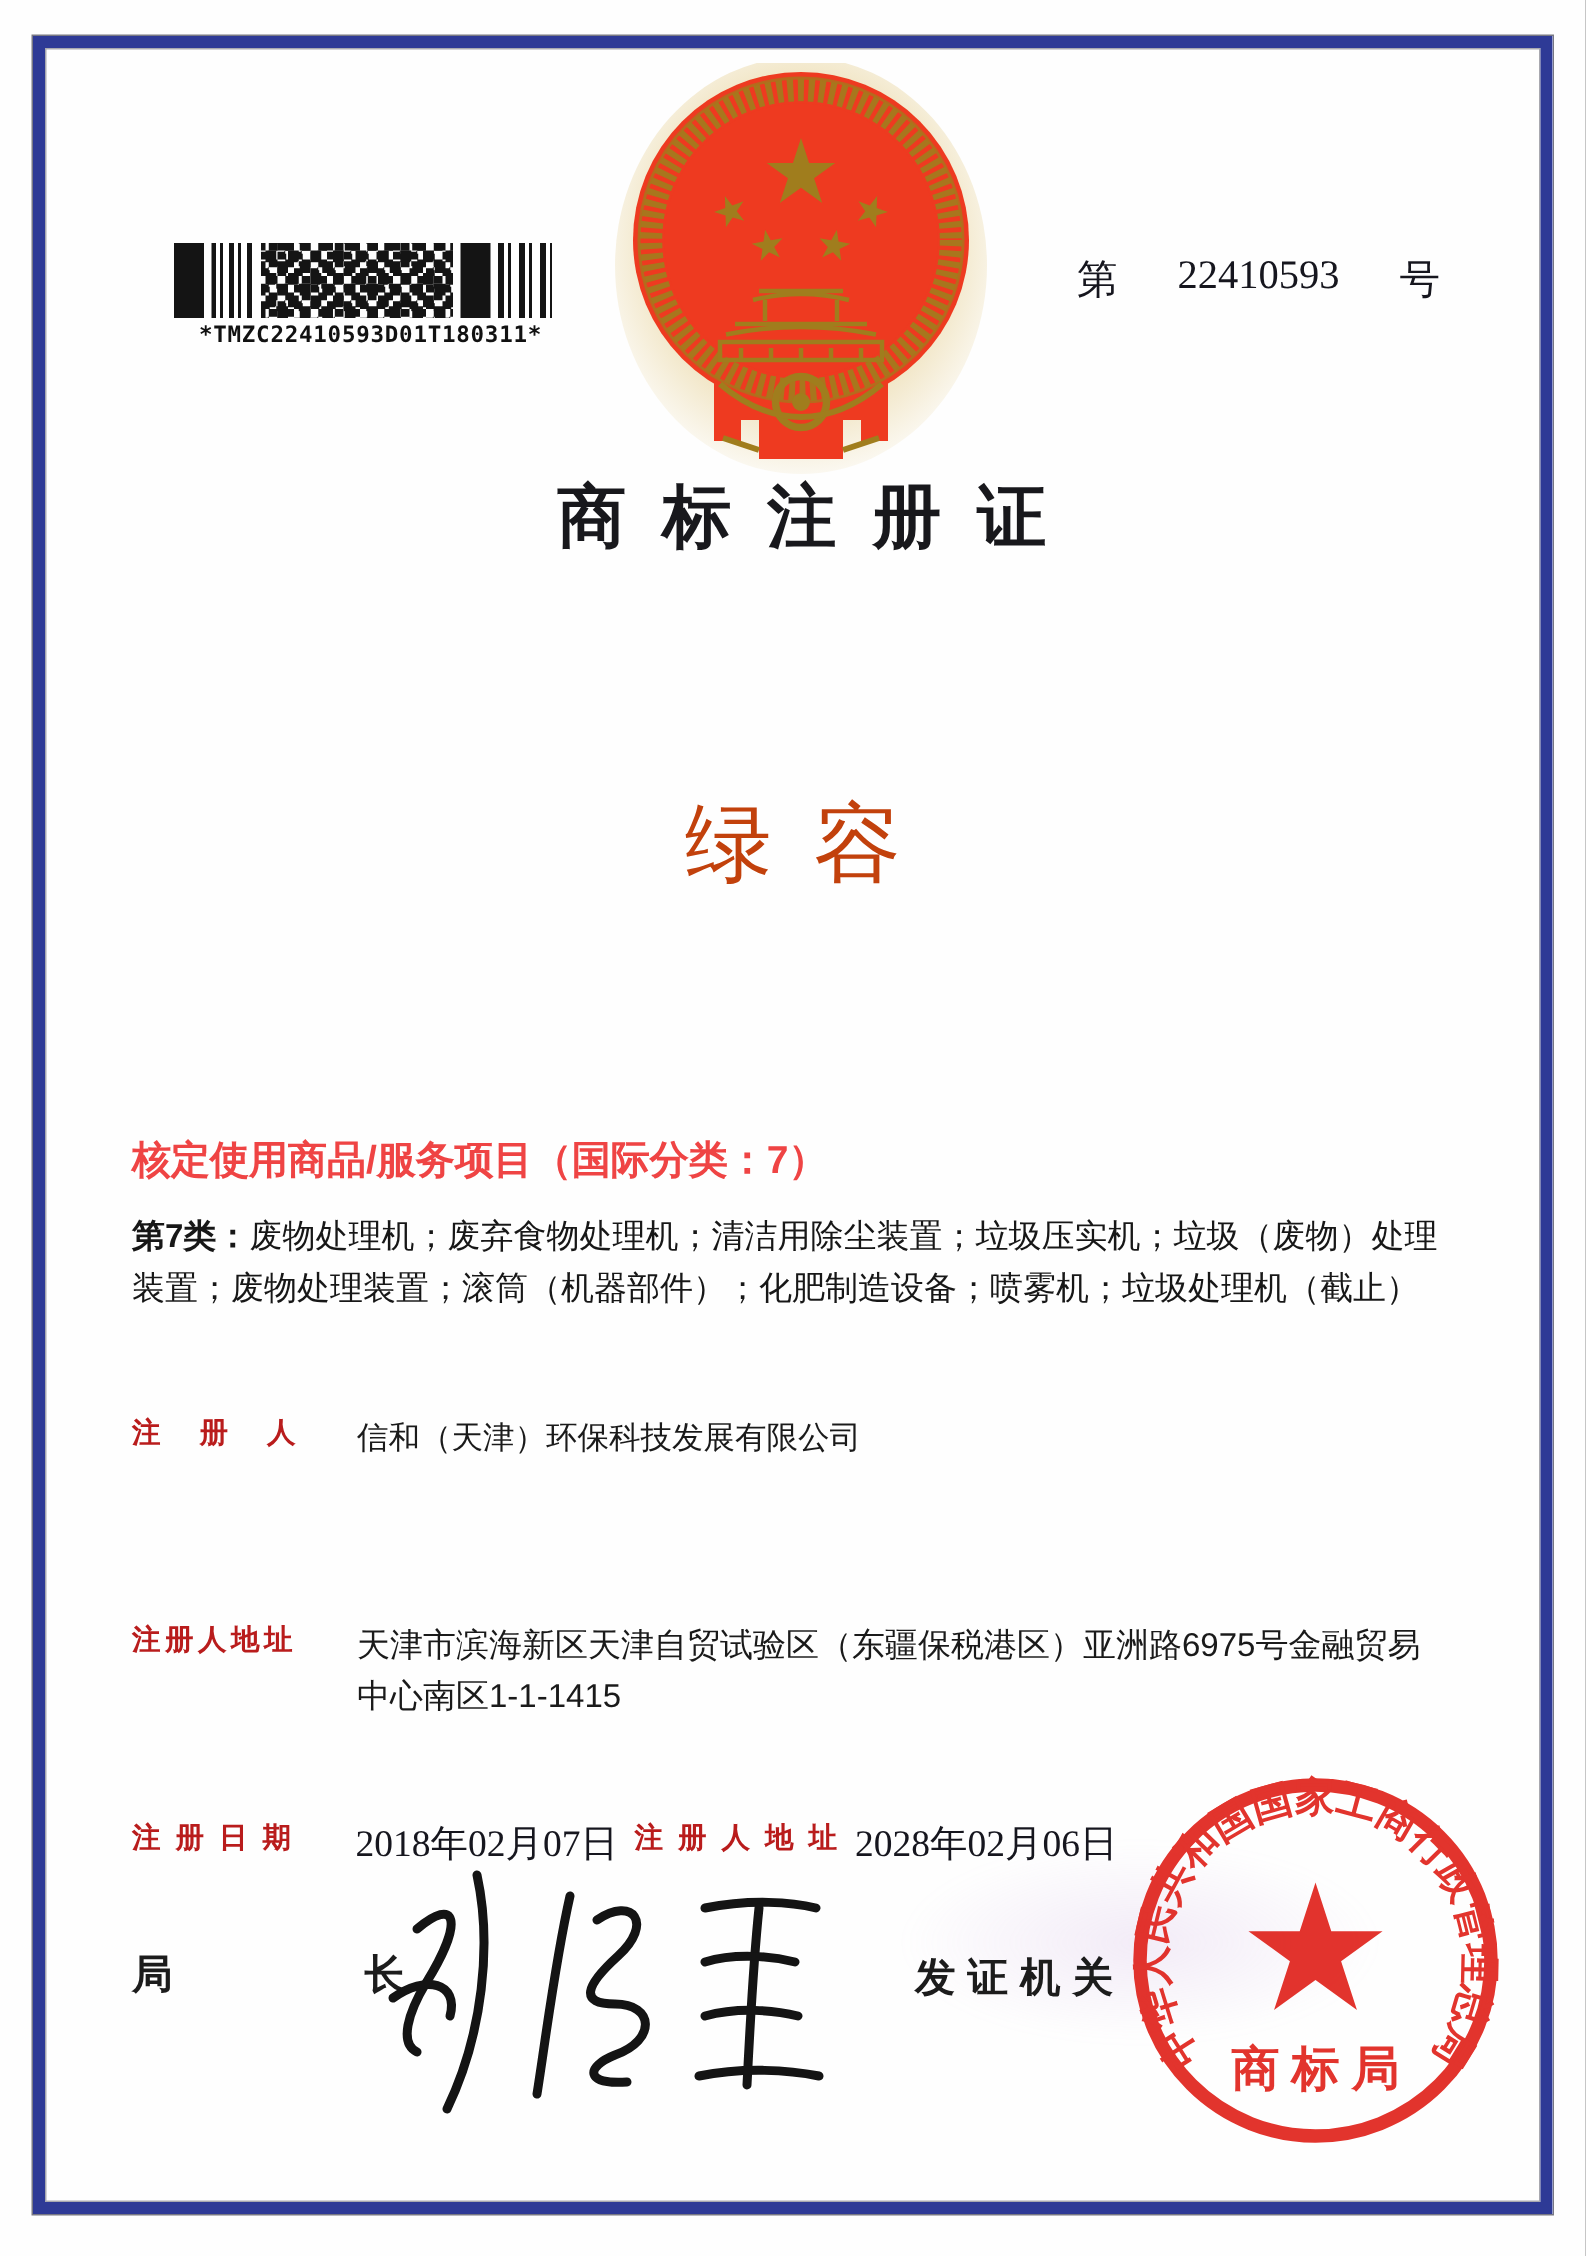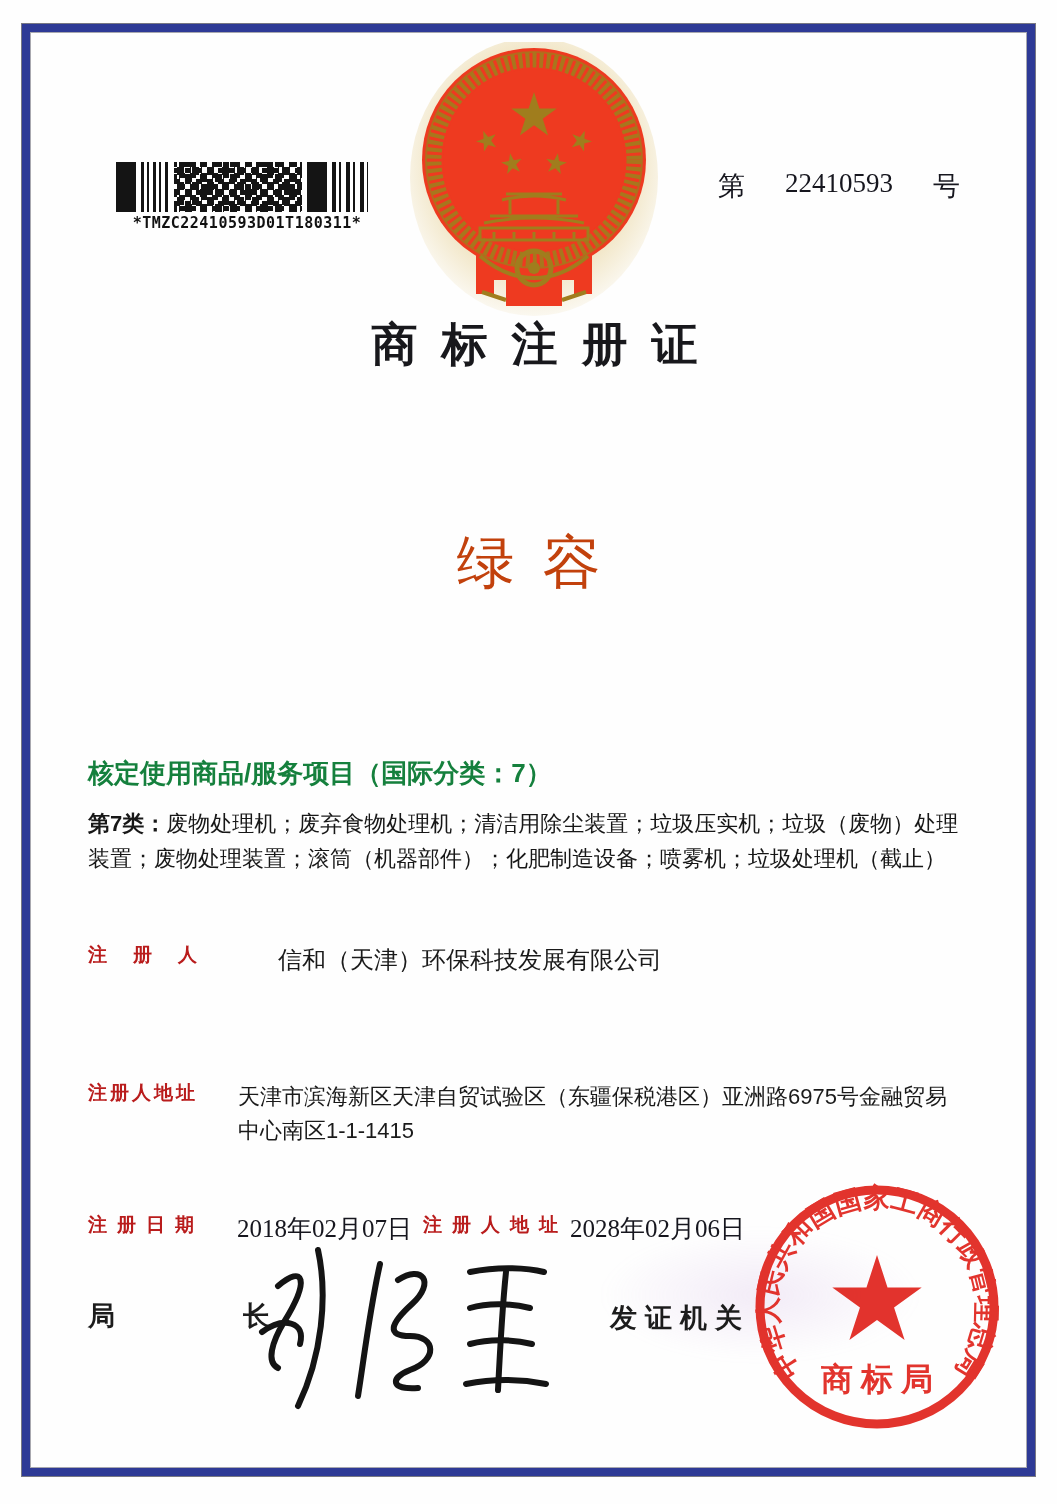--- a/index.html
+++ b/index.html
@@ -32,27 +32,27 @@
   .emblem{position:absolute;left:410px;top:42px;}
   
   .doc-title{position:absolute;left:0;right:0;top:314px;text-align:center;
      font-family:"Liberation Serif","DejaVu Serif",serif;font-weight:600;font-size:46px;
      letter-spacing:24px;padding-left:36px;color:#18181c;}
   
   .tm-name{position:absolute;left:0;right:0;top:524px;text-align:center;
      font-family:"Liberation Serif","DejaVu Serif",serif;font-weight:500;font-size:58px;
      letter-spacing:28px;padding-left:28px;color:#c2410c;}
   
-  .goods-heading{position:absolute;left:88px;top:756px;font-size:26px;font-weight:700;color:#15803d;text-align:center;}
+  .goods-heading{position:absolute;left:88px;top:756px;font-size:26px;font-weight:700;color:#ef4444;text-align:center;}
   .goods-text{position:absolute;left:88px;top:806px;width:884px;font-size:22px;line-height:35px;color:#171717;}
   .goods-text b{font-weight:700;}
   
   .label{font-weight:700;font-size:19px;color:#b91c1c;white-space:nowrap;}
   .registrant-label{position:absolute;left:88px;top:942px;letter-spacing:26px;}
-  .registrant-value{position:absolute;left:238px;top:944px;font-size:24px;color:#1a1a1a;margin-left:40px;}
+  .registrant-value{position:absolute;left:238px;top:944px;font-size:21px;color:#1a1a1a;}
   
   .address-label{position:absolute;left:88px;top:1080px;letter-spacing:3px;}
   .address-value{position:absolute;left:238px;top:1080px;width:716px;font-size:22px;line-height:34px;color:#1a1a1a;}
   
   .regdate-label{position:absolute;left:88px;top:1212px;letter-spacing:10px;}
   .regdate-value{position:absolute;left:237px;top:1212px;font-family:"Liberation Serif","DejaVu Serif",serif;font-size:25px;color:#16161e;}
   .valid-label{position:absolute;left:423px;top:1212px;letter-spacing:10px;}
   .valid-value{position:absolute;left:570px;top:1212px;font-family:"Liberation Serif","DejaVu Serif",serif;font-size:25px;color:#16161e;}
   
   .director-1{position:absolute;left:88px;top:1298px;font-size:27px;font-weight:700;}

